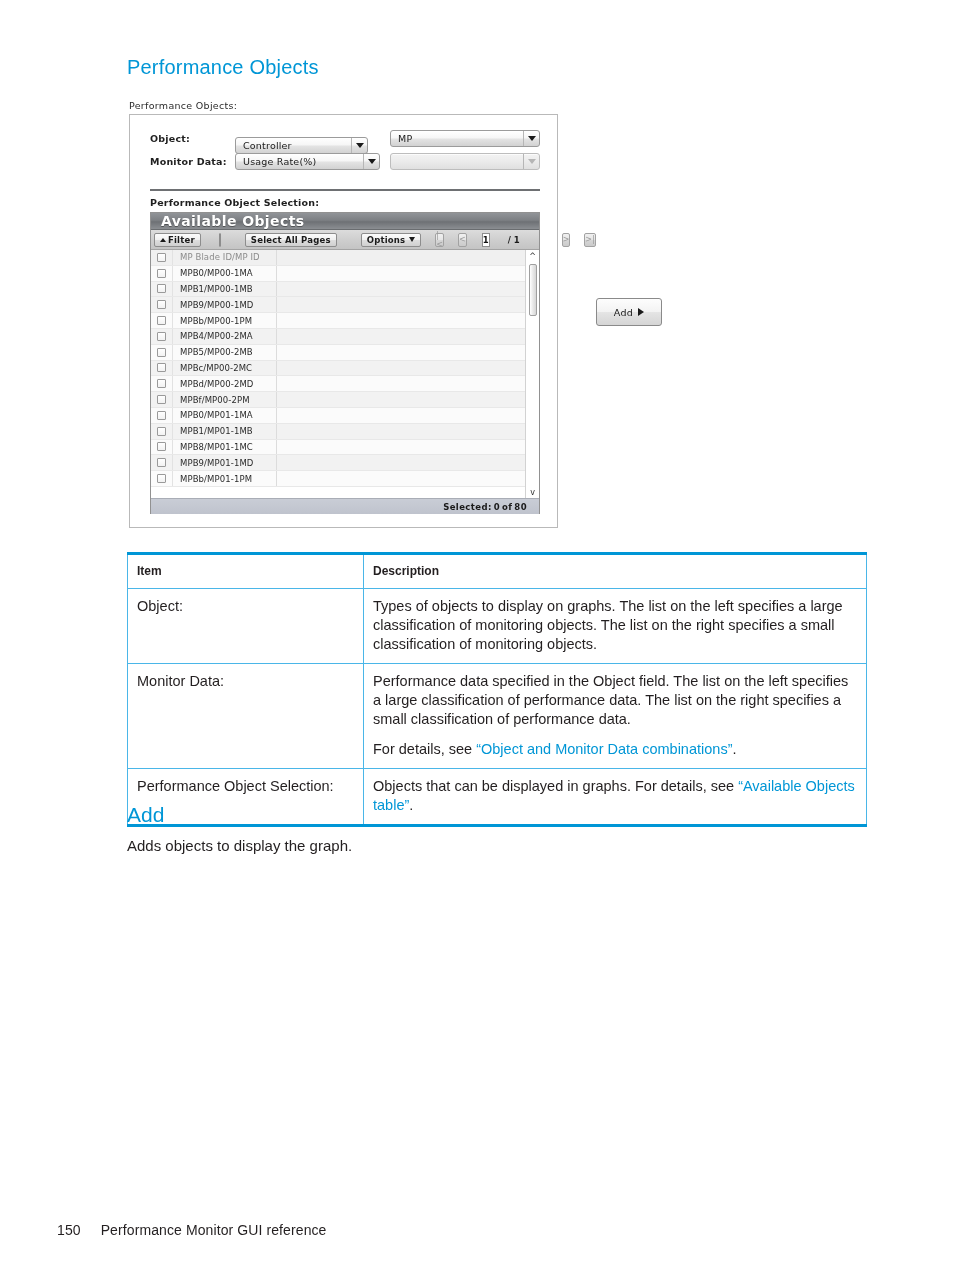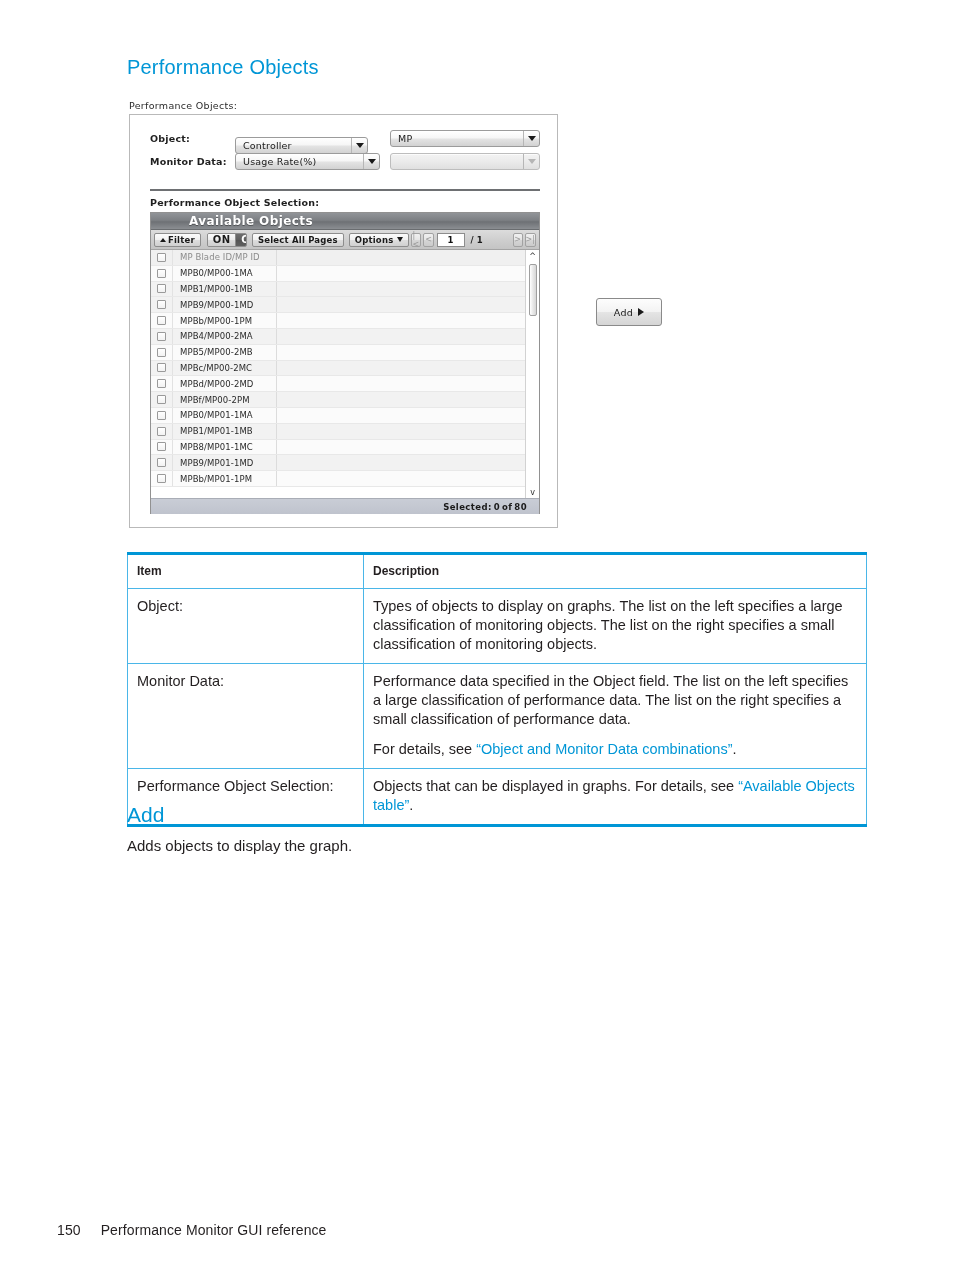--- a/index.html
+++ b/index.html
@@ -163,34 +163,33 @@
   .ao-title {
     height: 17px;
     background: linear-gradient(to bottom, #919498 0%, #7d8084 45%, #6e7175 55%, #8b8e92 100%);
     border-bottom: 1px solid #6a6d70;
     display: flex;
     align-items: center;
     padding-left: 10px;
   }
   .ao-title span {
     color: #ffffff;
-    font-size: 12px;
+    font-size: 14px;
     font-weight: bold;
     font-family: "DejaVu Sans", sans-serif;
     letter-spacing: 0.4px;
     text-shadow: 0 1px 0 rgba(0,0,0,0.35);
-    margin-left: 28px;
   }
   .ao-toolbar {
     height: 20px;
     background: linear-gradient(to bottom, #dcdcdc 0%, #cfcfcf 50%, #c4c4c4 100%);
     border-bottom: 1px solid #a4a4a4;
     display: flex;
     align-items: center;
-    gap: 0px;
+    gap: 12px;
     padding: 0 3px;
   }
   .tb-btn {
     height: 14px;
     border: 1px solid #8d8d8d;
     border-radius: 2px;
     background: linear-gradient(to bottom, #fbfbfb 0%, #f0f0f0 50%, #dedede 51%, #d0d0d0 100%);
     display: flex;
     align-items: center;
     justify-content: center;

